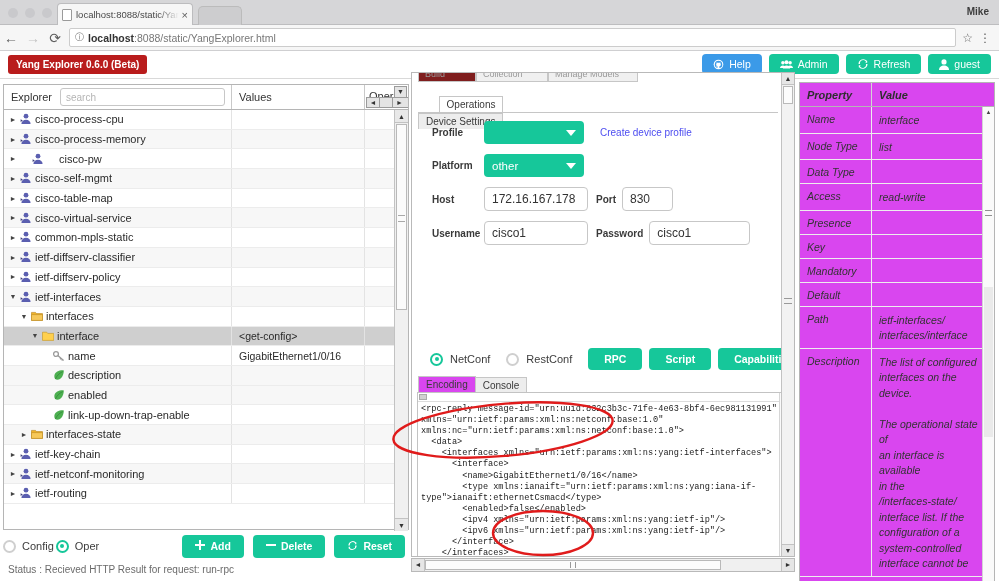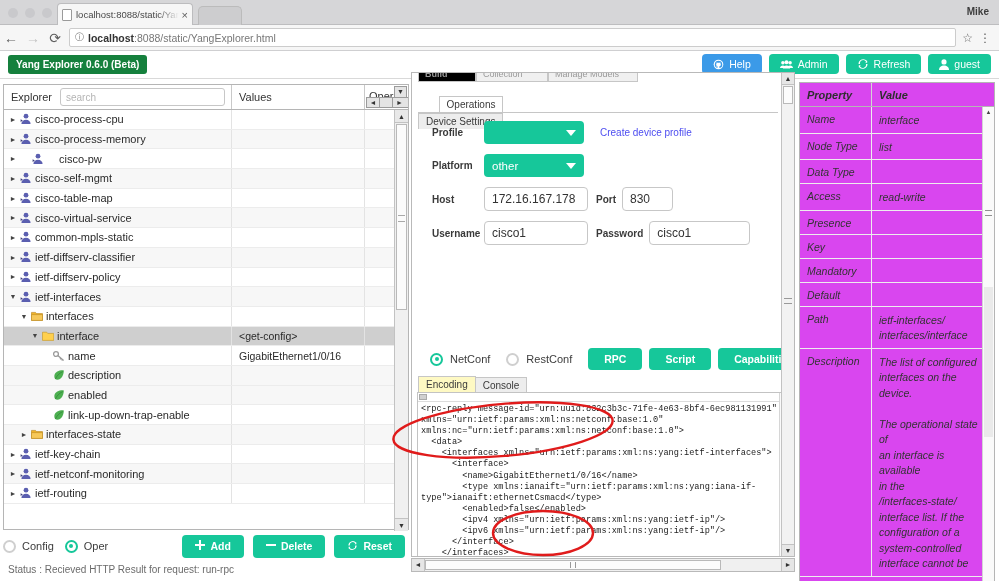--- a/index.html
+++ b/index.html
@@ -73,21 +73,21 @@
   .star { font-size: 12px; color: #6d6d6d; margin-right: 6px; }
   .kebab { font-size: 12px; color: #5e5e5e; margin-right: 8px; letter-spacing: 0; }
 
   
   .app-toolbar {
     position: absolute; top: 51px; left: 0; width: 999px; height: 28px;
     background: #ffffff; border-bottom: 1px solid #d9d9d9;
   }
   .brand {
     position: absolute; left: 8px; top: 4px;
-    background: #15803d; color: #fff;
+    background: #b91c1c; color: #fff;
     font-size: 10px; font-weight: bold;
     padding: 4px 8px; border-radius: 3px; white-space: nowrap;
   }
   .tb-right { position: absolute; right: 8px; top: 3px; display: flex; gap: 7px; }
   .tb-btn {
     display: flex; align-items: center; gap: 5px;
     color: #fff; font-size: 10.5px; font-weight: normal;
     padding: 4px 11px; border-radius: 4px; border: none; white-space: nowrap;
   }
   .tb-btn svg { display: block; }
@@ -188,21 +188,21 @@
   .radio {
     width: 13px; height: 13px; border-radius: 50%;
     border: 2px solid #cfcfcf; display: inline-block; position: relative;
     flex: 0 0 13px;
   }
   .radio.on { border-color: #16c79a; }
   .radio.on::after {
     content: ""; position: absolute; left: 2.5px; top: 2.5px;
     width: 4px; height: 4px; border-radius: 50%; background: #16c79a;
   }
-  .rlabel { font-size: 11px; color: #3c3c3c; margin: 0 11px 0 6px; }
+  .rlabel { font-size: 11px; color: #3c3c3c; margin: 0 2px 0 6px; }
   .lbtns { margin-left: auto; display: flex; gap: 9px; padding-right: 4px; }
   .gbtn {
     background: #16c79a; color: #fff; font-size: 10.5px; font-weight: bold;
     border: none; border-radius: 4px; padding: 5px 13px;
     display: flex; align-items: center; gap: 5px; white-space: nowrap;
   }
   .status-bar {
     position: absolute; left: 8px; top: 564px;
     font-size: 10px; color: #6b6b6b;
   }
@@ -218,21 +218,21 @@
   }
   .clipped-tabs {
     position: absolute; left: 6px; top: 0px; height: 9px; width: 340px;
     display: flex; gap: 0; overflow: hidden;
   }
   .clipped-tabs .ct {
     height: 9px; border: 1px solid #c6c6c6; border-top: none;
     background: #f0f0f0; font-size: 9px; color: #9a9a9a;
     overflow: hidden; line-height: 3px; padding: 0 6px;
   }
-  .clipped-tabs .ct.sel { background: #000000; font-weight: bold; }
+  .clipped-tabs .ct.sel { background: #7f1d1d; }
 
   .tabbar {
     position: absolute; left: 6px; top: 23px; height: 17px;
     display: flex; align-items: flex-end; flex-direction: column;
   }
   .tabbar .tb {
     font-size: 10px; color: #3a3a3a; padding: 2px 7px 2px 7px;
     border: 1px solid #c6c6c6; border-bottom: none; background: #ededed;
     margin-right: -1px;
   }
@@ -274,21 +274,21 @@
   .proto-btns { margin-left: auto; display: flex; gap: 7px; }
   .proto-btns .gbtn { padding: 5px 16px; }
 
   .subtabs {
     position: absolute; left: 6px; top: 303px; display: flex; align-items: flex-end;
   }
   .subtabs .tb {
     font-size: 10px; color: #3a3a3a; padding: 2px 7px; border: 1px solid #c6c6c6;
     border-bottom: none; background: #ededed; margin-right: -1px;
   }
-  .subtabs .tb.active { background: #fef9c3; border-bottom: 1px solid #d946ef; }
+  .subtabs .tb.active { background: #d946ef; border-bottom: 1px solid #d946ef; }
 
   .xmlbox {
     position: absolute; left: 5px; top: 319px; width: 374px; height: 196px;
     border: 1px solid #c3c3c3; background: #fff; overflow: hidden;
   }
   .xml-top-scroll {
     height: 9px; border-bottom: 1px solid #dcdcdc; background: #fff;
     position: relative;
   }
   .xml-top-scroll .bar {

